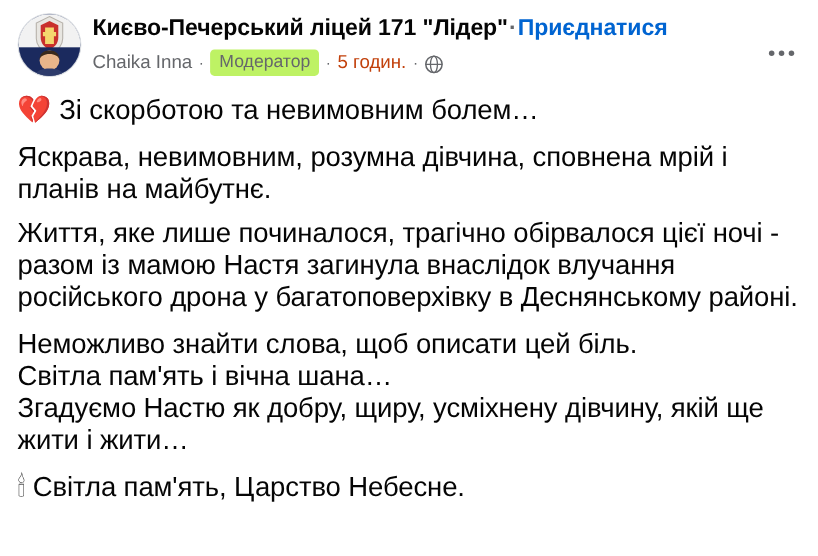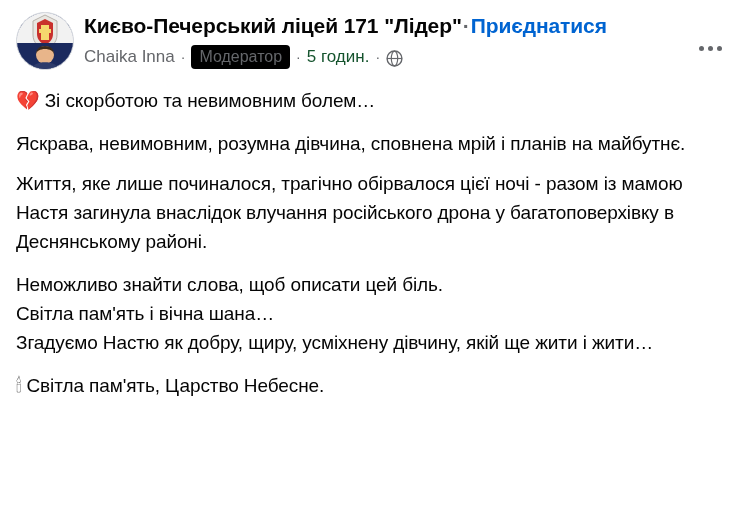--- a/index.html
+++ b/index.html
@@ -71,29 +71,29 @@
     line-height: 22px;
   }
   .meta-name {
     color: #65676b;
   }
   .meta-bullet {
     color: #65676b;
     font-size: 14px;
   }
   .badge {
-    background: #000000;
+    background: #bef264;
     color: #65676b;
     border-radius: 4px;
     padding: 2px 8px 3px 8px;
     font-size: 16px;
     line-height: 19px;
     white-space: nowrap;
   }
-  .meta-time { color: #14532d; }
+  .meta-time { color: #c2410c; }
   .globe {
     display: inline-block;
     width: 17px;
     height: 17px;
     position: relative;
     top: 1px;
   }
   .menu-dots {
     position: absolute;
     top: 30px;
@@ -109,21 +109,21 @@
   }
   .menu-dots span {
     width: 5px;
     height: 5px;
     border-radius: 50%;
     background: #65676b;
     display: block;
   }
   .post-body {
     margin-top: 16px;
-    font-size: 19px;
+    font-size: 25px;
     line-height: 29px;
     color: #050505;
     letter-spacing: -0.1px;
   }
   .para {
     margin: 0 0 14px 0;
   }
   .para.tight {
     margin-bottom: 0;
   }

